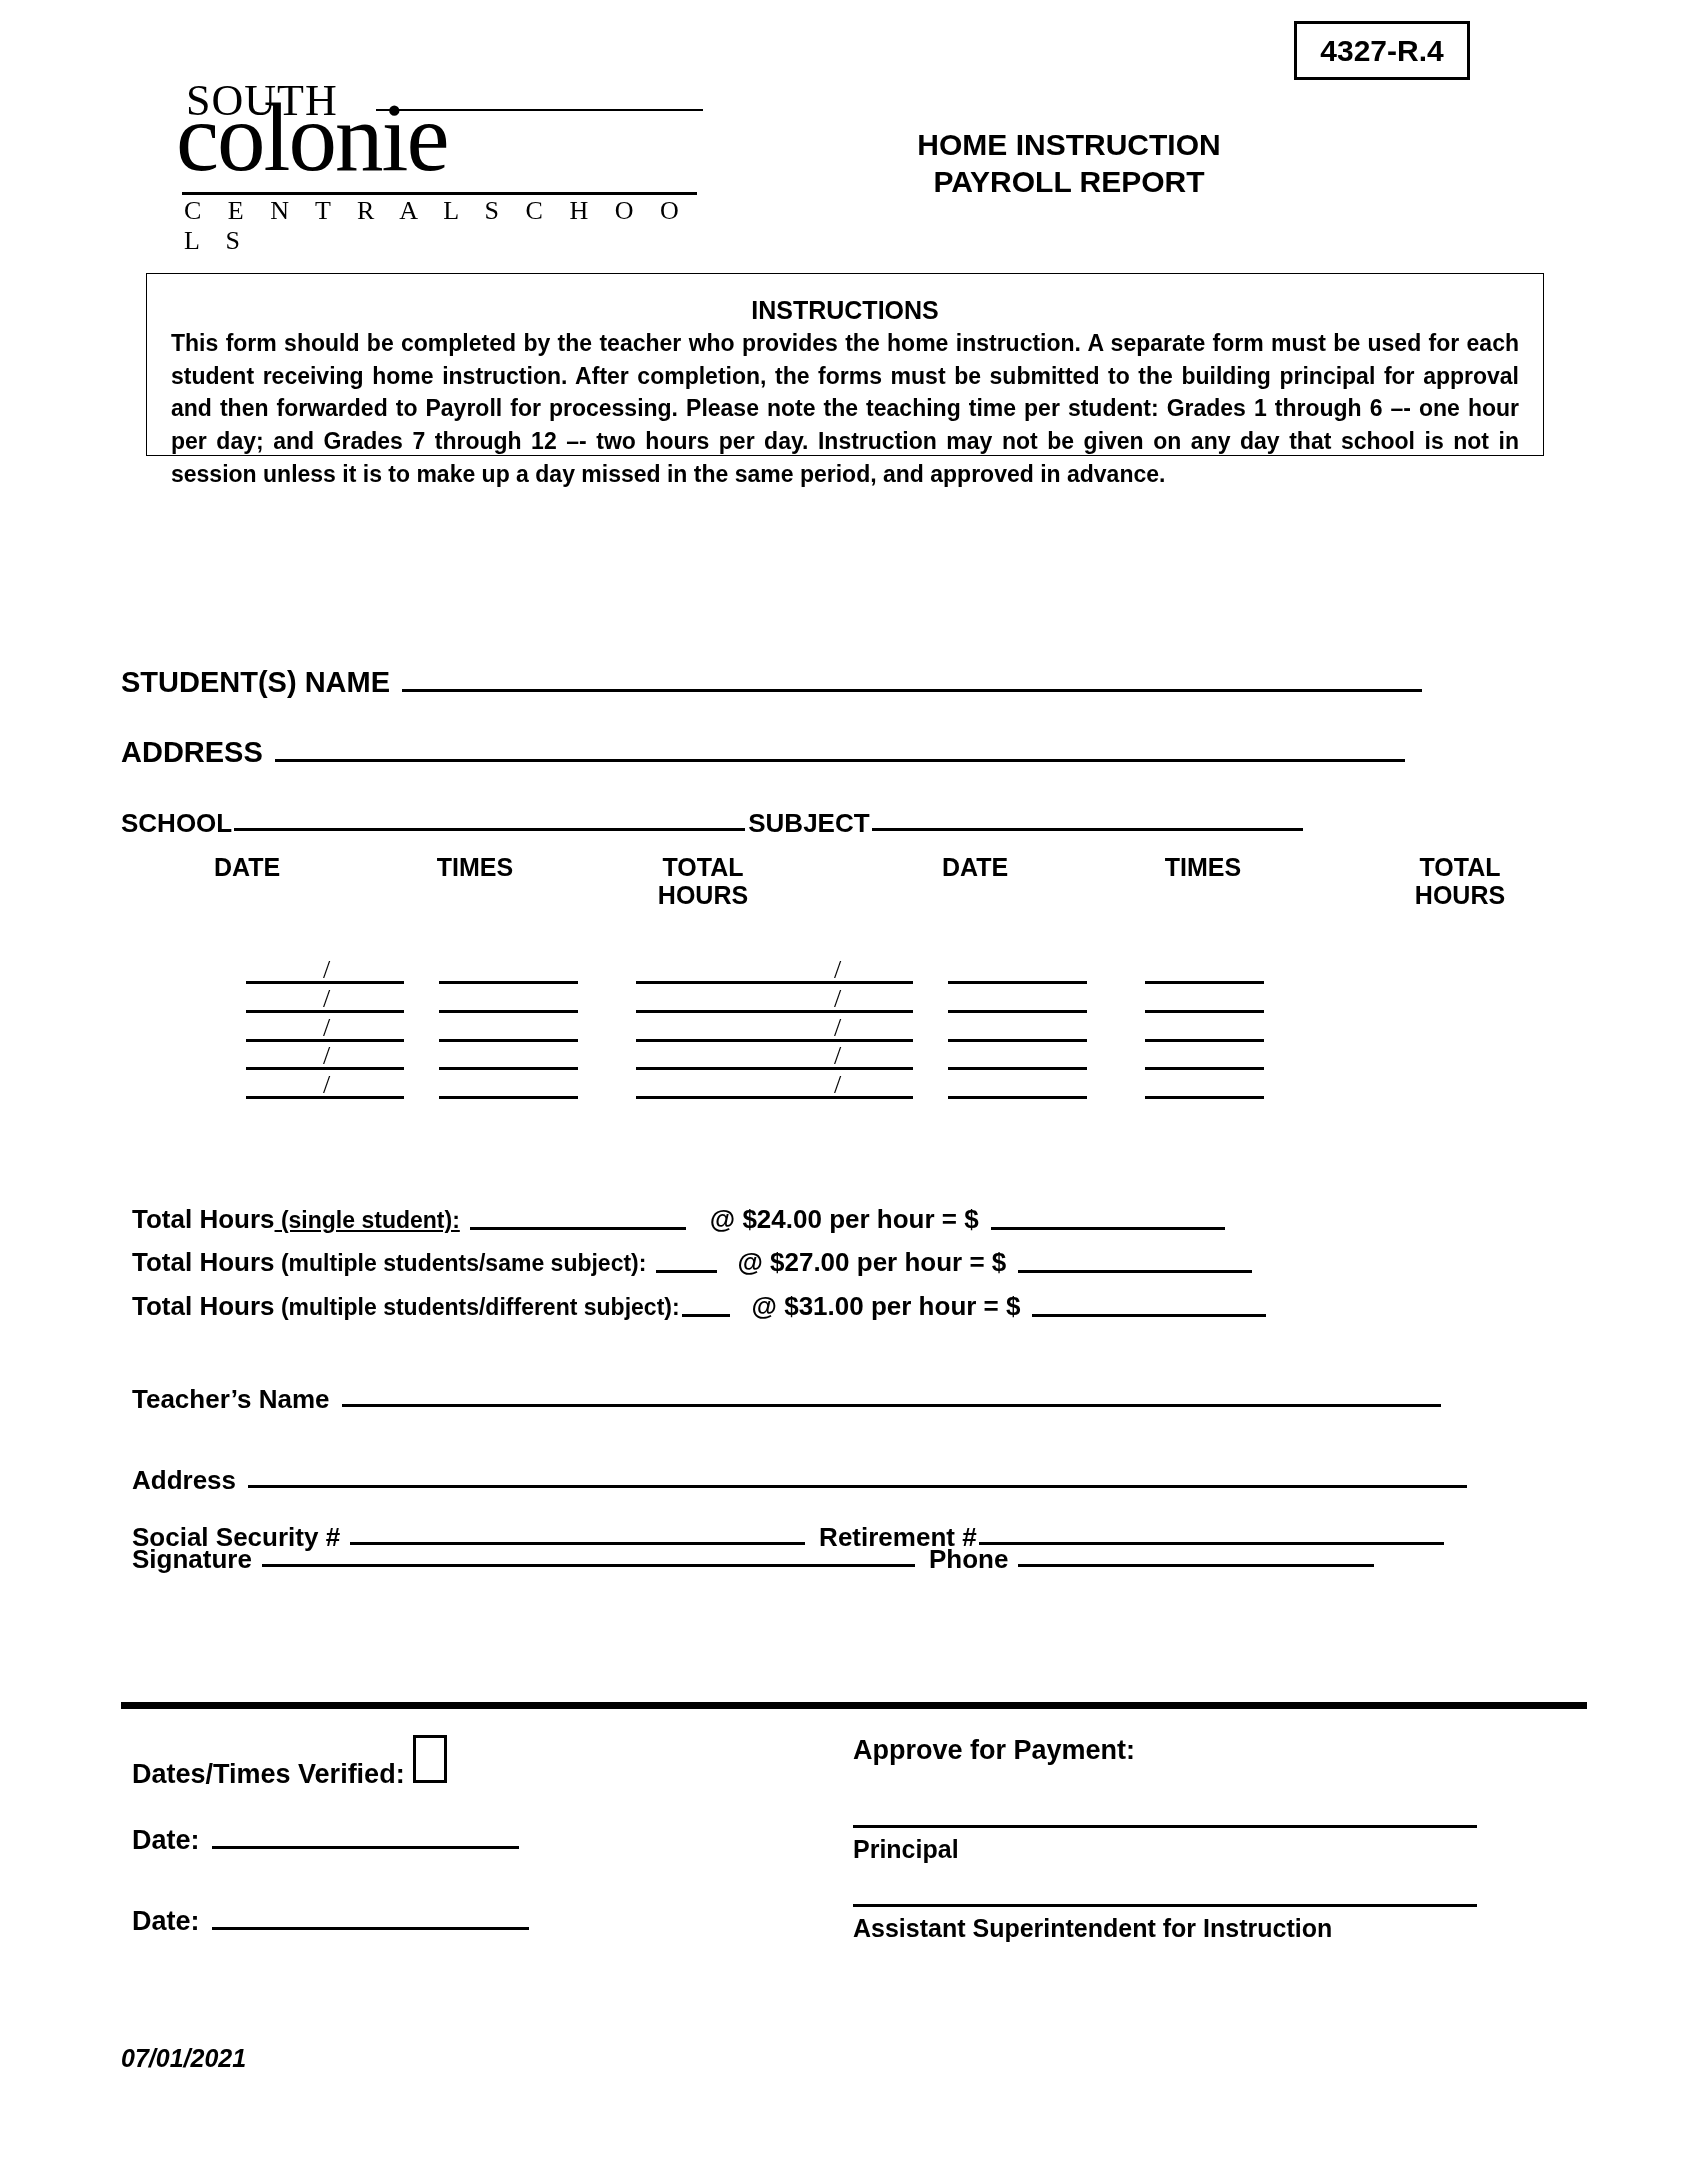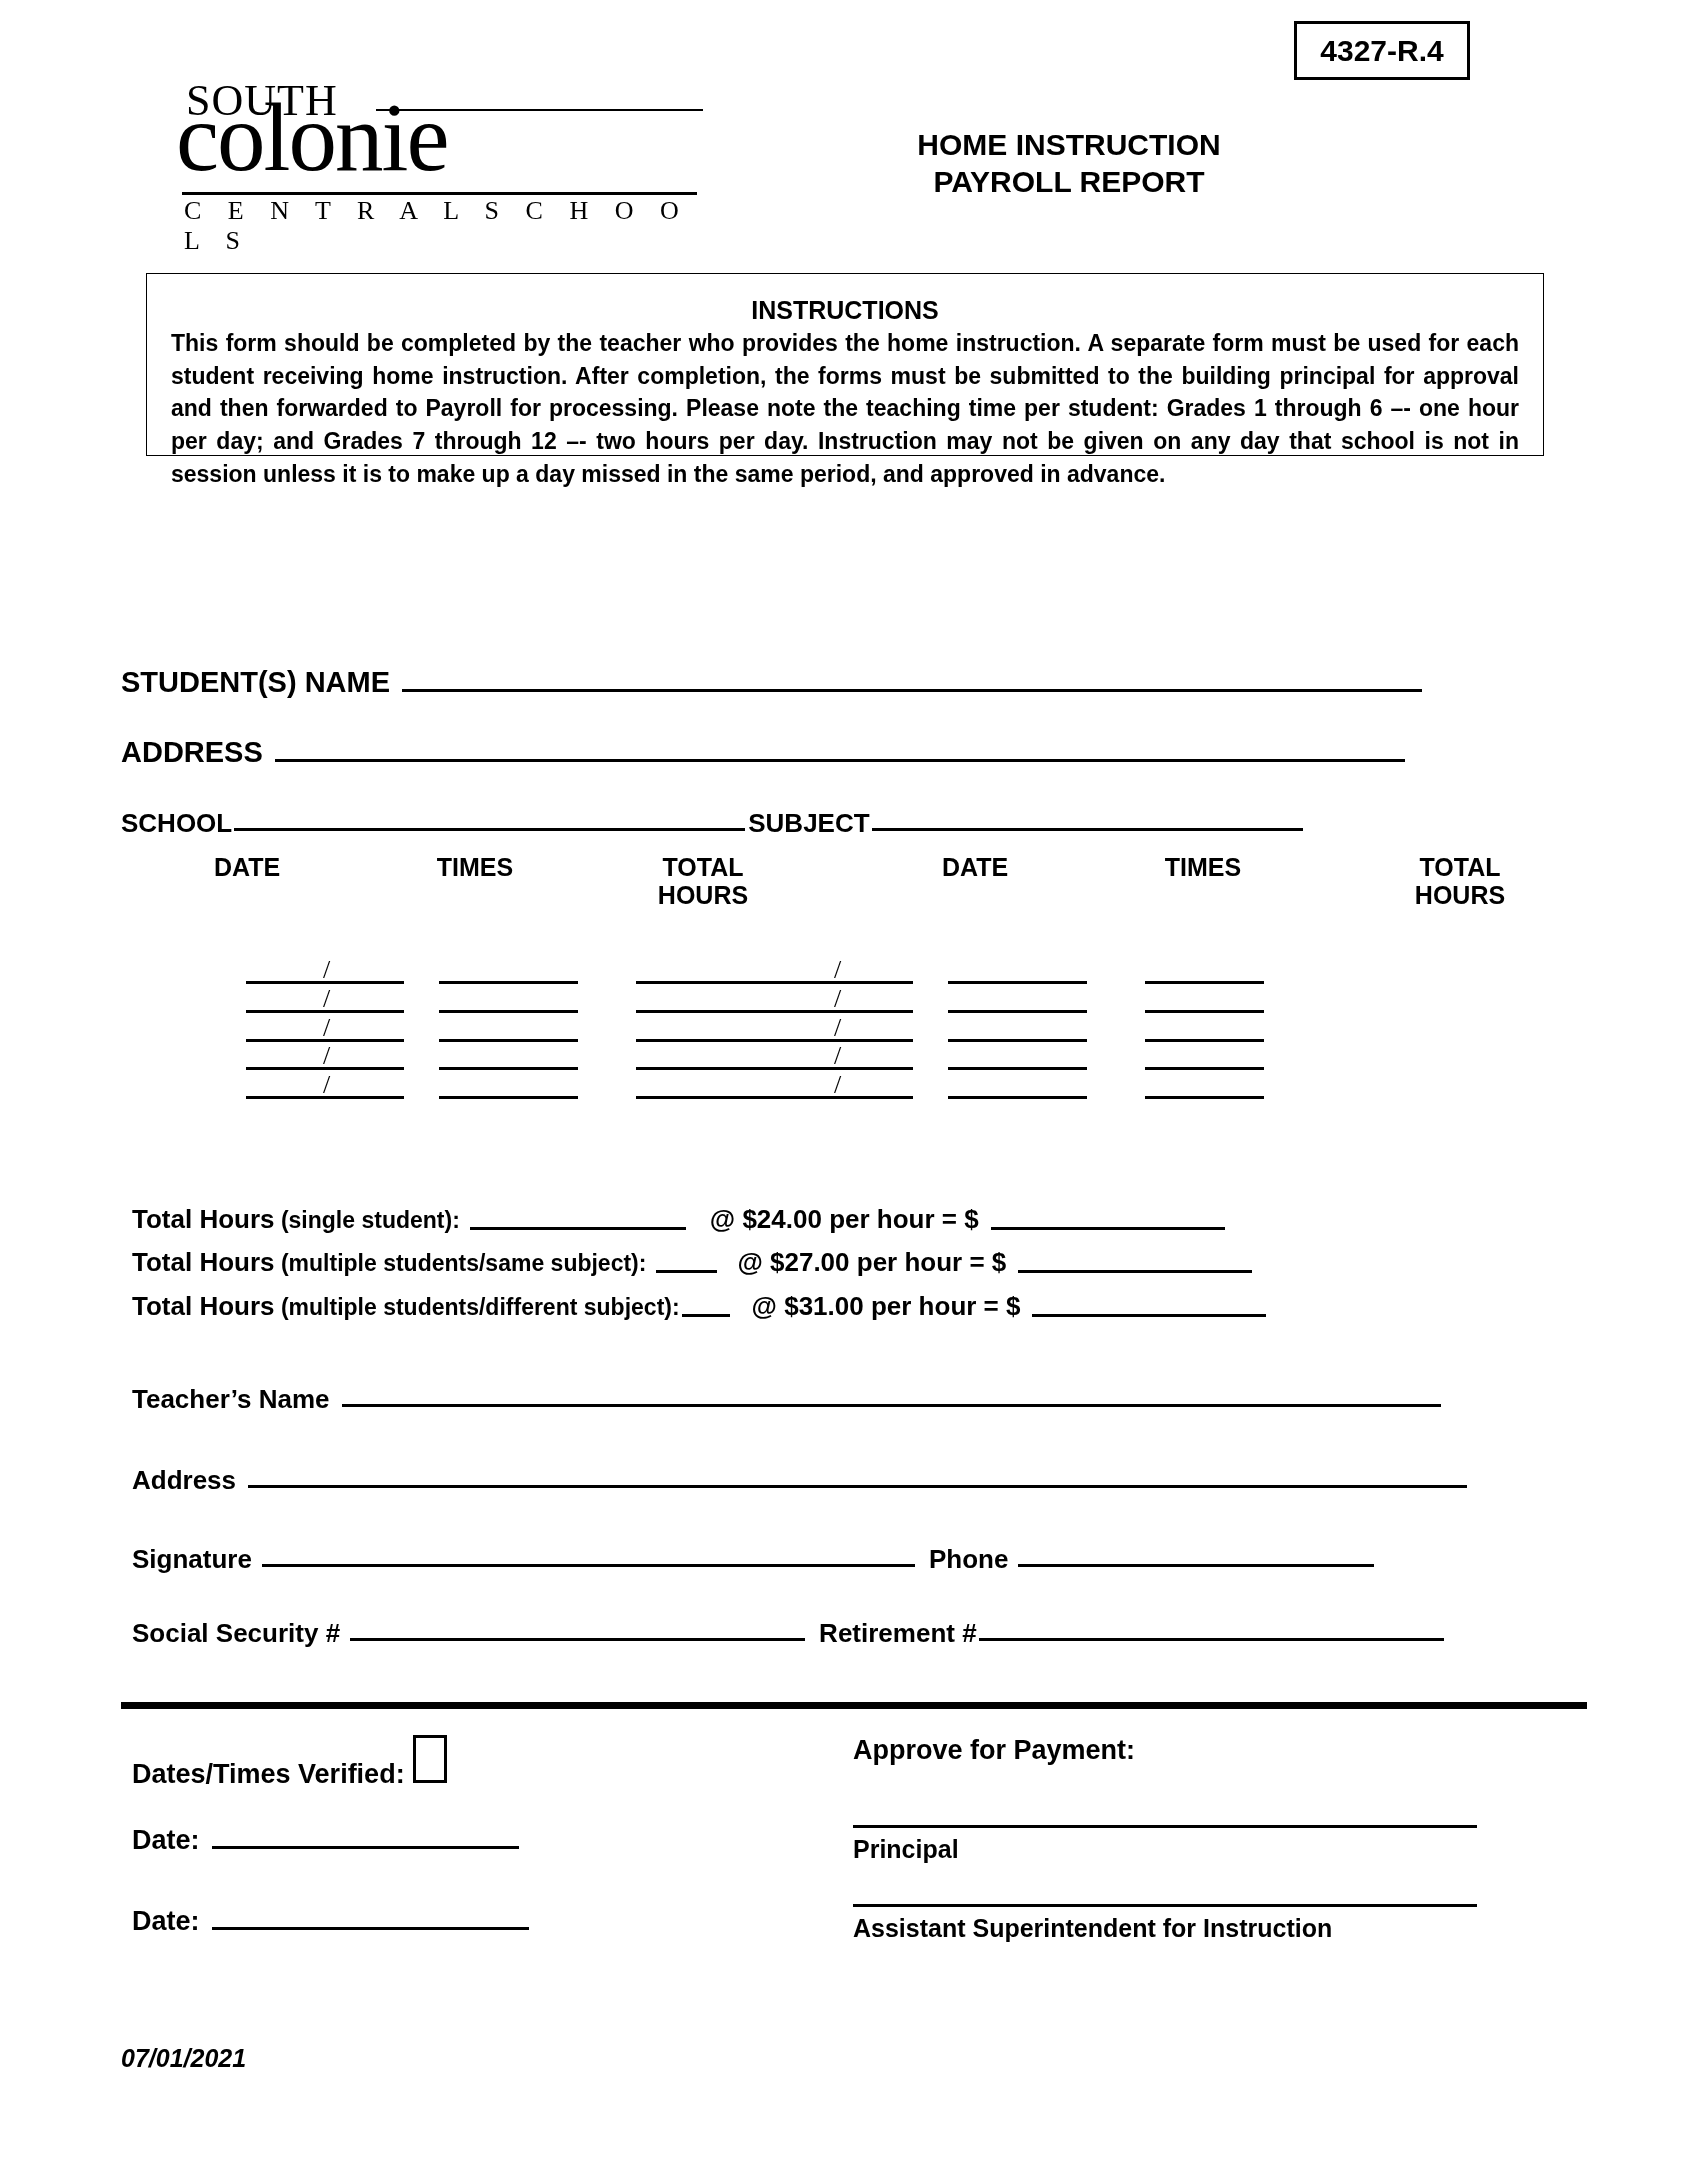--- a/index.html
+++ b/index.html
@@ -319,21 +319,21 @@
       <div class="tbl-cell" style="left: 246px; top: 1095px; width: 158px;"></div>
       <div class="tbl-cell" style="left: 439px; top: 1095px; width: 139px;"></div>
       <div class="tbl-cell" style="left: 636px; top: 1095px; width: 119px;"></div>
       <div class="tbl-slash" style="left: 834px; top: 1072px;">/</div>
       <div class="tbl-cell" style="left: 755px; top: 1095px; width: 158px;"></div>
       <div class="tbl-cell" style="left: 948px; top: 1095px; width: 139px;"></div>
       <div class="tbl-cell" style="left: 1145px; top: 1095px; width: 119px;"></div>
     </div>
 
   <div class="rate-row" style="left:132px; top:1204px; font-size:26px;">
-    <span><span>Total Hours</span><span style="font-size:23px;"> (single student):</span></span>
+    <span><span>Total Hours</span><span style="font-size:23px;text-decoration:underline;"> (single student):</span></span>
     <span class="fline" style="width:216px; margin-left:10px;"></span>
     <span style="font-size:26px; margin-left:24px;">@ $24.00 per hour = $</span>
     <span class="fline" style="width:234px; margin-left:12px;"></span>
   </div>
 
   <div class="rate-row" style="left:132px; top:1247px; font-size:26px;">
     <span><span>Total Hours</span><span style="font-size:23px;"> (multiple students/same subject):</span></span>
     <span class="fline" style="width:61px; margin-left:10px;"></span>
     <span style="font-size:26px; margin-left:20px;">@ $27.00 per hour = $</span>
     <span class="fline" style="width:234px; margin-left:12px;"></span>
@@ -356,21 +356,21 @@
     <span class="fline" style="width:1219px; margin-left:12px;"></span>
   </div>
 
   <div class="frow" style="left:132px; top:1546px;">
     <span class="flabel" style="font-size:26px;">Signature</span>
     <span class="fline" style="width:653px; margin-left:10px;"></span>
     <span class="flabel" style="font-size:26px; margin-left:14px;">Phone</span>
     <span class="fline" style="width:356px; margin-left:10px;"></span>
   </div>
 
-  <div class="frow" style="left:132px; top:1620px;">
+  <div class="frow" style="left:132px; top:1524px;">
     <span class="flabel" style="font-size:26px;">Social Security #</span>
     <span class="fline" style="width:455px; margin-left:10px;"></span>
     <span class="flabel" style="font-size:26px; margin-left:14px;">Retirement #</span>
     <span class="fline" style="width:465px; margin-left:2px;"></span>
   </div>
 
   <div class="thick-rule"></div>
 
   <div class="frow" style="left:132px; top:1735px;">
     <span class="flabel" style="font-size:27px;">Dates/Times Verified:</span>

